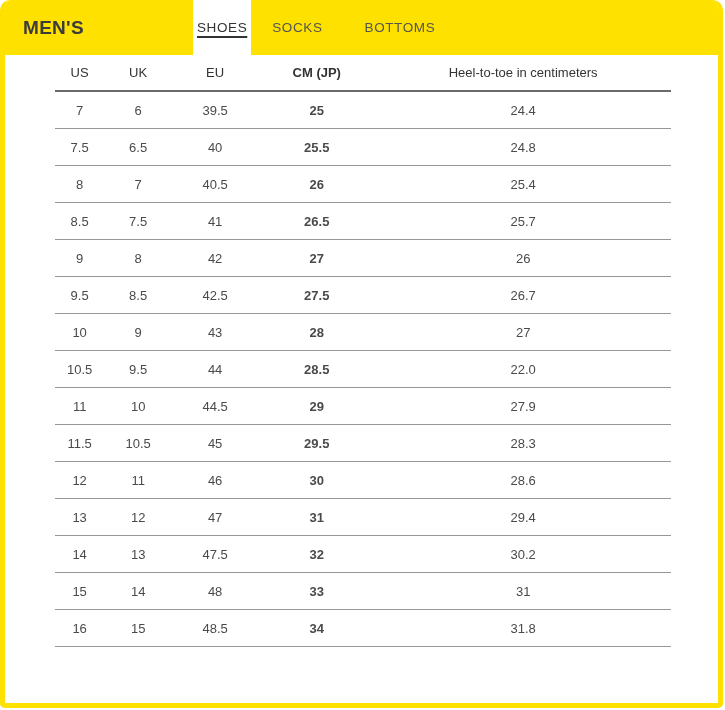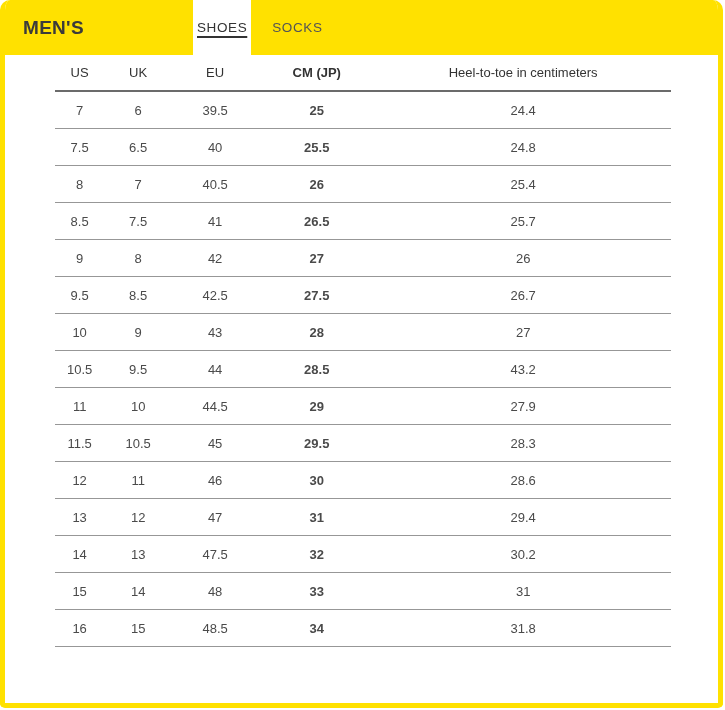--- a/index.html
+++ b/index.html
@@ -99,20 +99,21 @@
 </style>
 </head>
 <body>
 
 <div class="widget">
   <div class="header">
     <div class="title">MEN'S</div>
     <div class="tab-bar">
         <div class="tab active">SHOES</div>
         <div class="tab">SOCKS</div>
+        <div class="tab">BOTTOMS</div>
       </div>
   </div>
   <div class="table-wrap">
     <table>
       <thead>
         <tr>
             <th>US</th>
             <th>UK</th>
             <th>EU</th>
             <th>CM (JP)</th>
@@ -167,21 +168,21 @@
             <td>9</td>
             <td>43</td>
             <td>28</td>
             <td>27</td>
           </tr>
           <tr>
             <td>10.5</td>
             <td>9.5</td>
             <td>44</td>
             <td>28.5</td>
-            <td>43.2</td>
+            <td>22.0</td>
           </tr>
           <tr>
             <td>11</td>
             <td>10</td>
             <td>44.5</td>
             <td>29</td>
             <td>27.9</td>
           </tr>
           <tr>
             <td>11.5</td>

